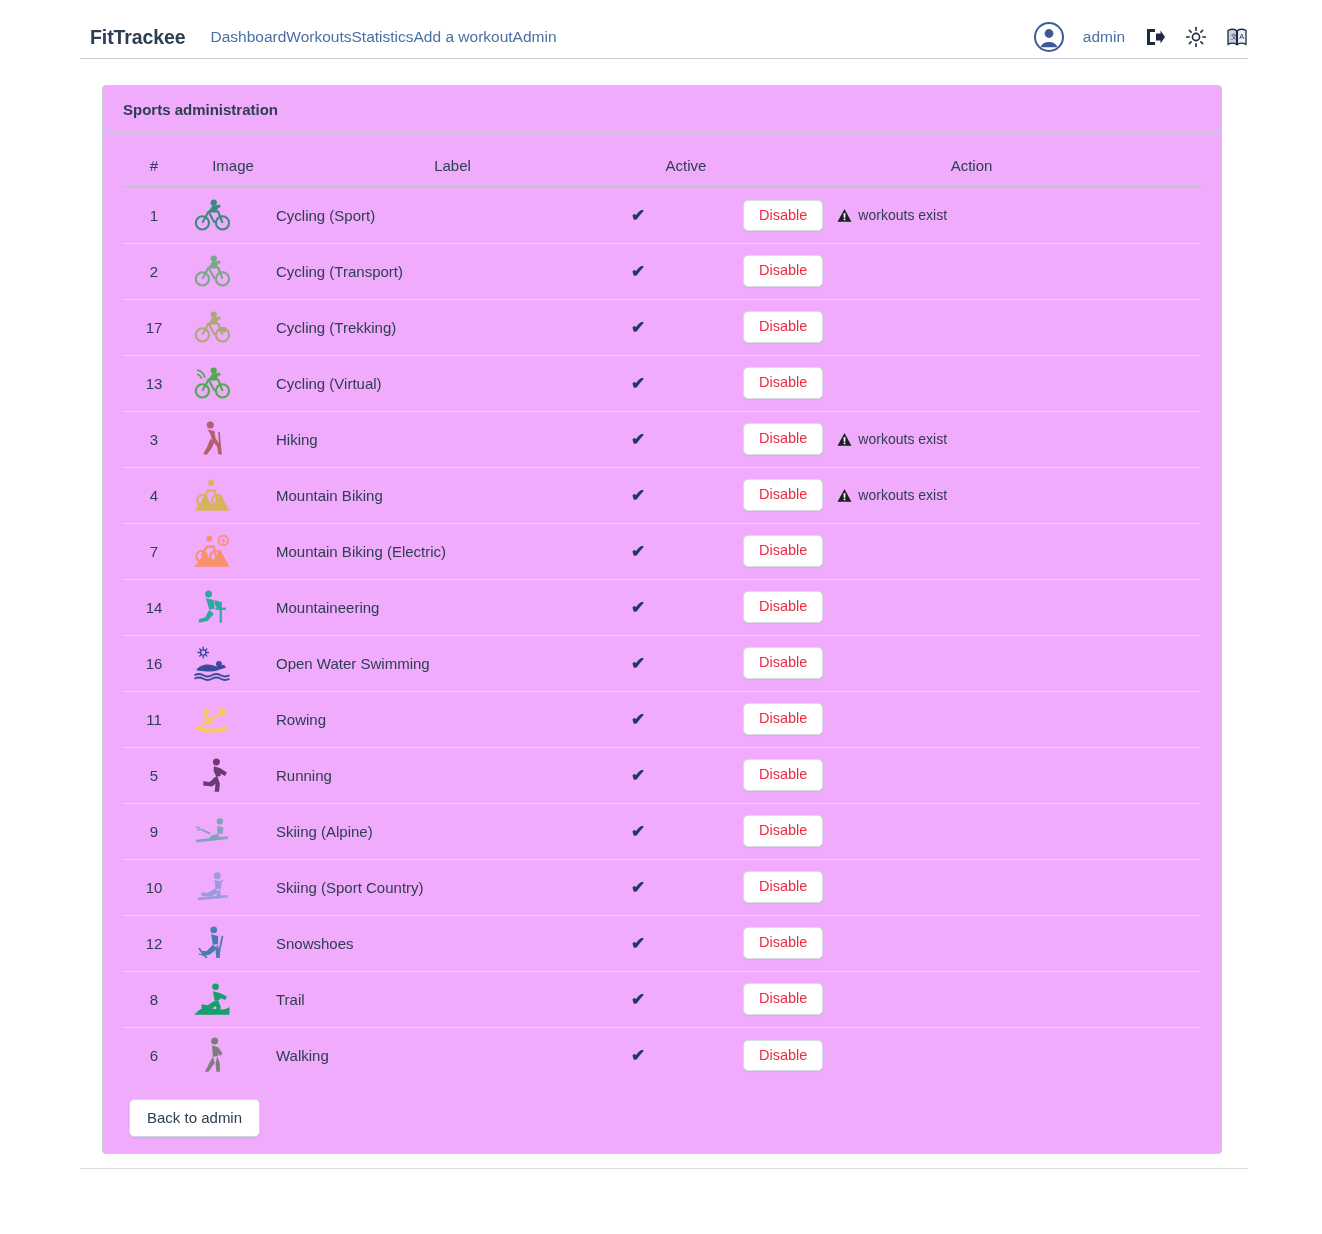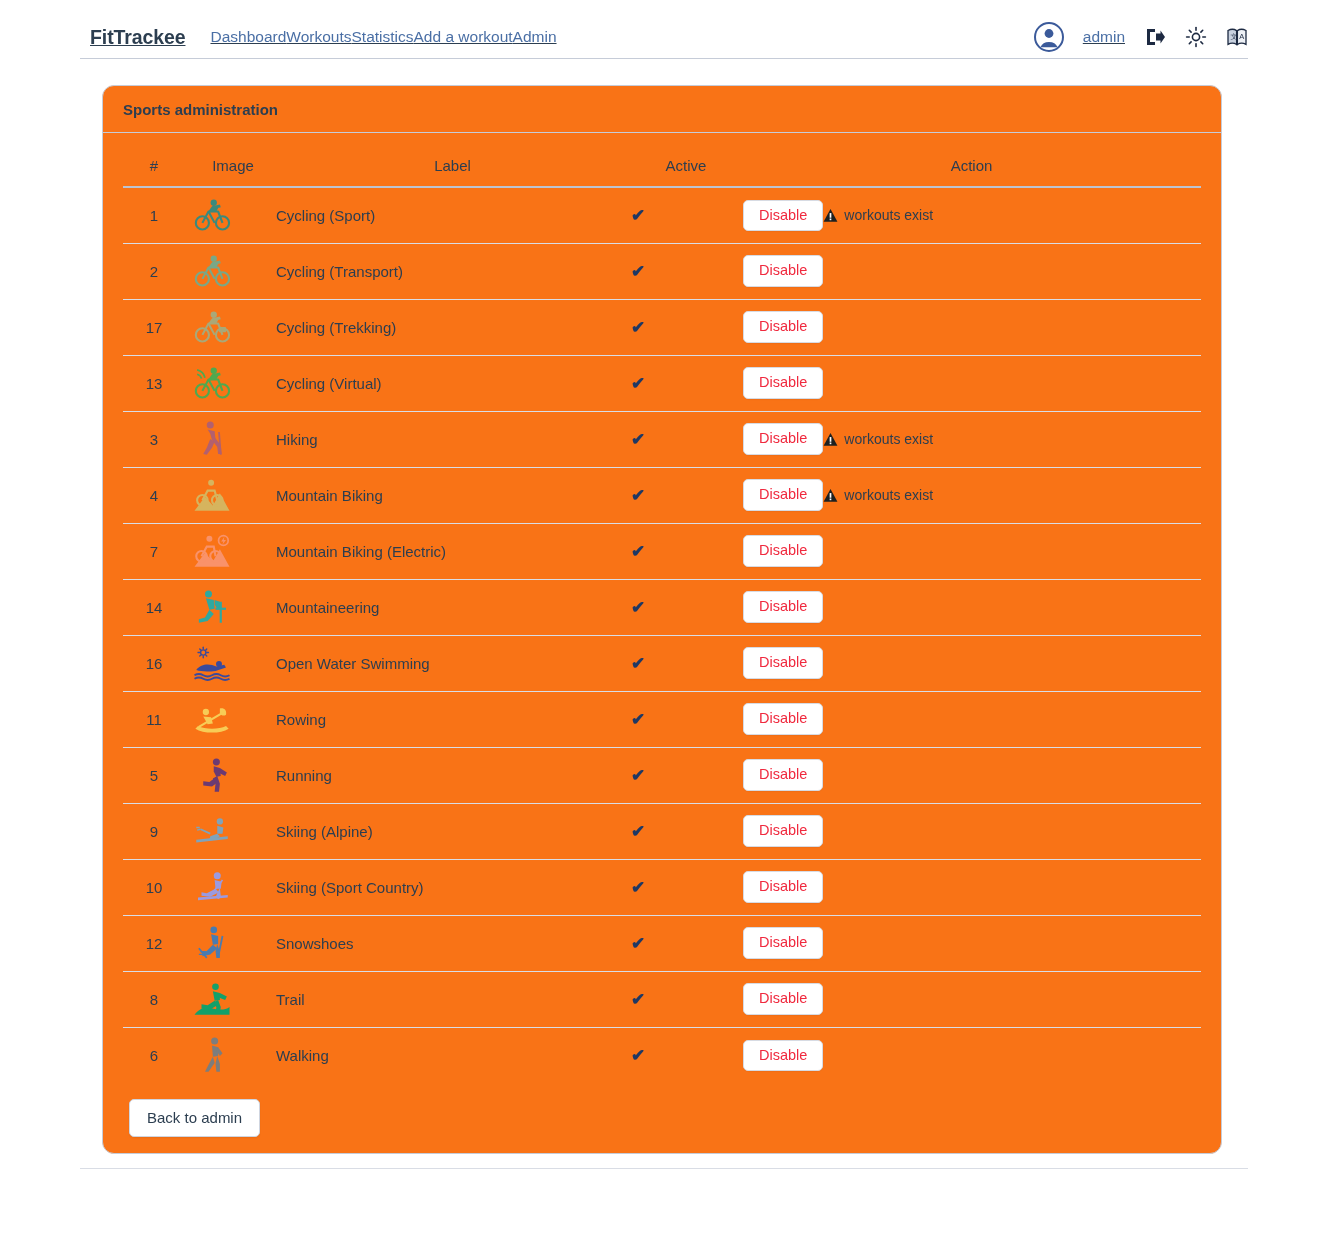--- a/index.html
+++ b/index.html
@@ -11,21 +11,20 @@
     font-family: "Liberation Sans", sans-serif;
     color: #2c3e50;
   }
 
   
   .nav-wrap {
     height: 58px;
     display: flex;
     align-items: center;
     padding: 16px 74px 0 90px;
-    text-decoration: underline;
   }
   .nav-border {
     height: 1px;
     background: #c6ccd8;
     margin: 0 74px 0 80px;
   }
   .brand {
     font-size: 19.5px;
     font-weight: bold;
     color: #2c3e50;
@@ -54,22 +53,22 @@
     cursor: pointer;
   }
   .nav-ico { display: block; cursor: pointer; }
 
   
   .page {
     padding: 26px 100px 0 102px;
   }
   .card {
     border: 1px solid #c6ccd8;
-    border-radius: 12px;
-    background: #f97316;
+    border-radius: 4px;
+    background: #f0abfc;
     width: 1120px;
   }
   .card-head {
     padding: 15px 0 14px 20px;
     border-bottom: 1px solid #c6ccd8;
     font-size: 15px;
     font-weight: bold;
     color: #2c3e50;
   }
   .card-body { padding: 10px 20px 0 20px; }
@@ -102,21 +101,21 @@
   td.c-active { }
   .check {
     display: inline-block;
     color: #1f3864;
     font-size: 17px;
     font-weight: bold;
     line-height: 1;
   }
   .sport-ico { display: block; }
 
-  .action-cell { display: flex; align-items: center; gap: 0; }
+  .action-cell { display: flex; align-items: center; gap: 14px; }
   .btn-disable {
     display: inline-block;
     background: #ffffff;
     border: 1px solid #d7dbe3;
     border-radius: 5px;
     color: #f0293e;
     font-size: 14.5px;
     font-family: "Liberation Sans", sans-serif;
     padding: 7px 15px 8px 15px;
     cursor: pointer;

